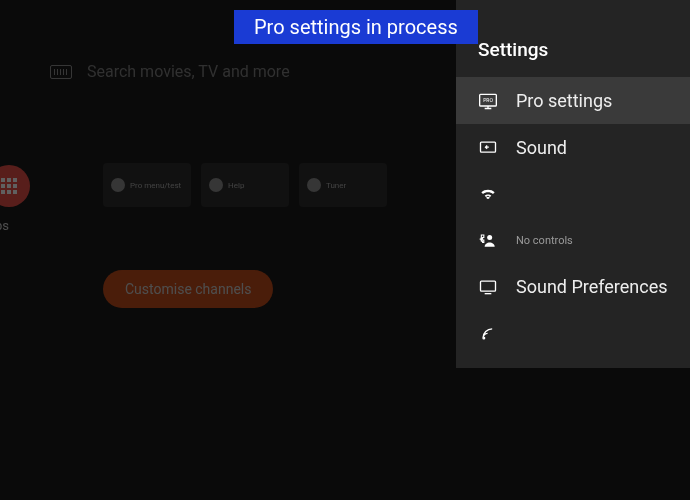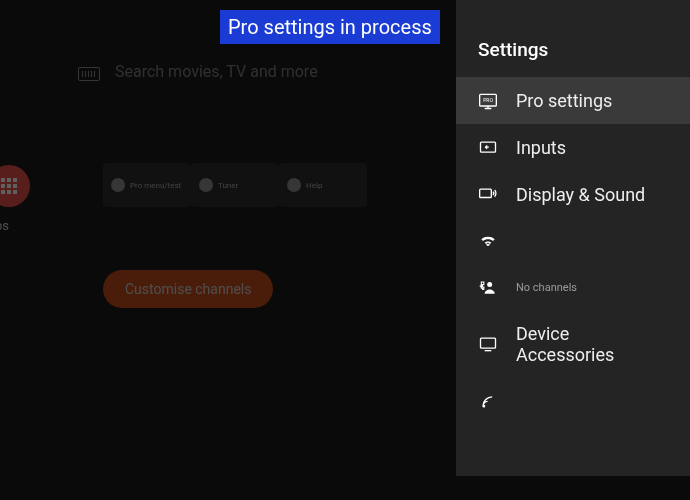--- a/index.html
+++ b/index.html
@@ -8,40 +8,39 @@
       height: 500px;
       background: #0a0a0a;
       font-family: -apple-system, BlinkMacSystemFont, "Segoe UI", Roboto, sans-serif;
       overflow: hidden;
       position: relative;
       color: #fff;
     }
     .overlay-banner {
       position: absolute;
       top: 10px;
-      left: 220px;
+      left: 234px;
       background: #1a3bd4;
       color: #fff;
-      padding: 5px 8px;
+      padding: 5px 20px;
       font-size: 20px;
       z-index: 100;
     }
     .bg-content {
       position: absolute;
       top: 0; left: 0; right: 0; bottom: 0;
       opacity: 0.35;
     }
     .search-bar {
       position: absolute;
       top: 62px;
       left: 50px;
       display: flex;
-      align-items: flex-end;
+      align-items: center;
       gap: 15px;
-      margin-left: 28px;
     }
     .kbd-icon {
       width: 22px; height: 14px;
       border: 1.5px solid #888;
       border-radius: 2px;
       position: relative;
     }
     .kbd-icon::after {
       content: '';
       position: absolute;
@@ -76,20 +75,21 @@
       top: 218px;
       left: -5px;
       color: #ccc;
       font-size: 13px;
     }
     .cards-row {
       position: absolute;
       top: 163px;
       left: 103px;
       display: flex;
+      gap: 10px;
     }
     .card {
       width: 88px;
       height: 44px;
       background: #1e1e1e;
       border-radius: 4px;
       display: flex;
       align-items: center;
       gap: 5px;
       padding: 0 8px;
@@ -110,21 +110,21 @@
       color: #ccc;
       padding: 11px 22px;
       border-radius: 22px;
       font-size: 14px;
     }
     .settings-panel {
       position: absolute;
       top: 0;
       right: 0;
       width: 234px;
-      height: 476px;
+      height: 368px;
       background: #242424;
       z-index: 50;
       padding-top: 38px;
     }
     .settings-title {
       font-size: 19px;
       font-weight: 500;
       padding: 0 22px 16px 22px;
     }
     .settings-item {
@@ -186,25 +186,25 @@
       </div>
   </div>
   <div class="apps-label">ps</div>
   <div class="cards-row">
     <div class="card">
         <div class="ico"></div>
         <span>Pro menu/test</span>
       </div>
     <div class="card">
         <div class="ico"></div>
-        <span>Tuner</span>
+        <span>Help</span>
       </div>
     <div class="card">
         <div class="ico"></div>
-        <span>Help</span>
+        <span>Tuner</span>
       </div>
   </div>
   <div class="customise-btn">Customise channels</div>
 </div>
 
 <div class="settings-panel">
   <div class="settings-title">Settings</div>
 
   <div class="settings-item selected">
     <div class="icon-slot">
@@ -221,68 +221,57 @@
 
 
   <div class="settings-item">
     <div class="icon-slot">
       <svg width="20" height="20" viewBox="0 0 24 24" fill="none" stroke="#fff" stroke-width="1.6">
           <rect x="3" y="5" width="18" height="12" rx="1"></rect>
           <path d="M9 11h4M11 9l-2 2 2 2"></path>
         </svg>
     </div>
     <div class="item-text">
-        <span class="item-label">Inputs</span>
-      </div>
-  </div>
-
-  <div class="settings-item">
-    <div class="icon-slot">
-      <svg width="20" height="20" viewBox="0 0 24 24" fill="none" stroke="#fff" stroke-width="1.6">
-          <rect x="2" y="5" width="14" height="10" rx="1"></rect>
-          <path d="M18 8c1 1 1 3 0 4M20 6c2 2 2 6 0 8"></path>
-        </svg>
-    </div>
-    <div class="item-text">
-        <span class="item-label">Display &amp; Sound</span>
-      </div>
-  </div>
+        <span class="item-label">Sound</span>
+      </div>
+  </div>
+
 
   <div class="settings-item">
     <div class="icon-slot">
       <svg width="20" height="20" viewBox="0 0 24 24" fill="#fff">
           <path d="M12 18a2 2 0 100-4 2 2 0 000 4zM4 10c4-4 12-4 16 0l-2 2c-3-3-9-3-12 0l-2-2zM8 14c2-2 6-2 8 0l-2 2c-1-1-3-1-4 0l-2-2z"></path>
         </svg>
     </div>
   </div>
 
   <div class="settings-item">
     <div class="icon-slot">
       <svg width="20" height="20" viewBox="0 0 24 24" fill="#fff">
           <path d="M4 12h3v3H5.5v-1.5H4V12zM4 10.5h1.5V9H7V6H4v4.5z" fill="none" stroke="#fff" stroke-width="1.3"></path>
           <path d="M2 11h4M4 9v4" stroke="#fff" stroke-width="1.5"></path>
           <circle cx="14" cy="9" r="3"></circle>
           <path d="M8 20c0-3 3-5 6-5s6 2 6 5H8z"></path>
         </svg>
     </div>
     <div class="item-text">
-      <span class="item-sub">No channels</span>
+      <span class="item-sub">No controls</span>
     </div>
   </div>
 
 
   <div class="settings-item">
     <div class="icon-slot">
       <svg width="20" height="20" viewBox="0 0 24 24" fill="none" stroke="#fff" stroke-width="1.6">
           <rect x="3" y="5" width="18" height="12" rx="1"></rect>
           <path d="M8 20h8"></path>
         </svg>
     </div>
     <div class="item-text">
-      <span class="item-label">Device Accessories</span>
+      <span class="item-label">Sound Preferences</span>
     </div>
   </div>
 
   <div class="settings-item">
     <div class="icon-slot">
       <svg width="20" height="20" viewBox="0 0 24 24" fill="none" stroke="#fff" stroke-width="1.6">
           <path d="M6 18c0-6 5-11 11-11M6 18c0-3 2.5-5.5 5.5-5.5M6 18a1 1 0 102 0 1 1 0 00-2 0z"></path>
         </svg>
     </div>
   </div>

